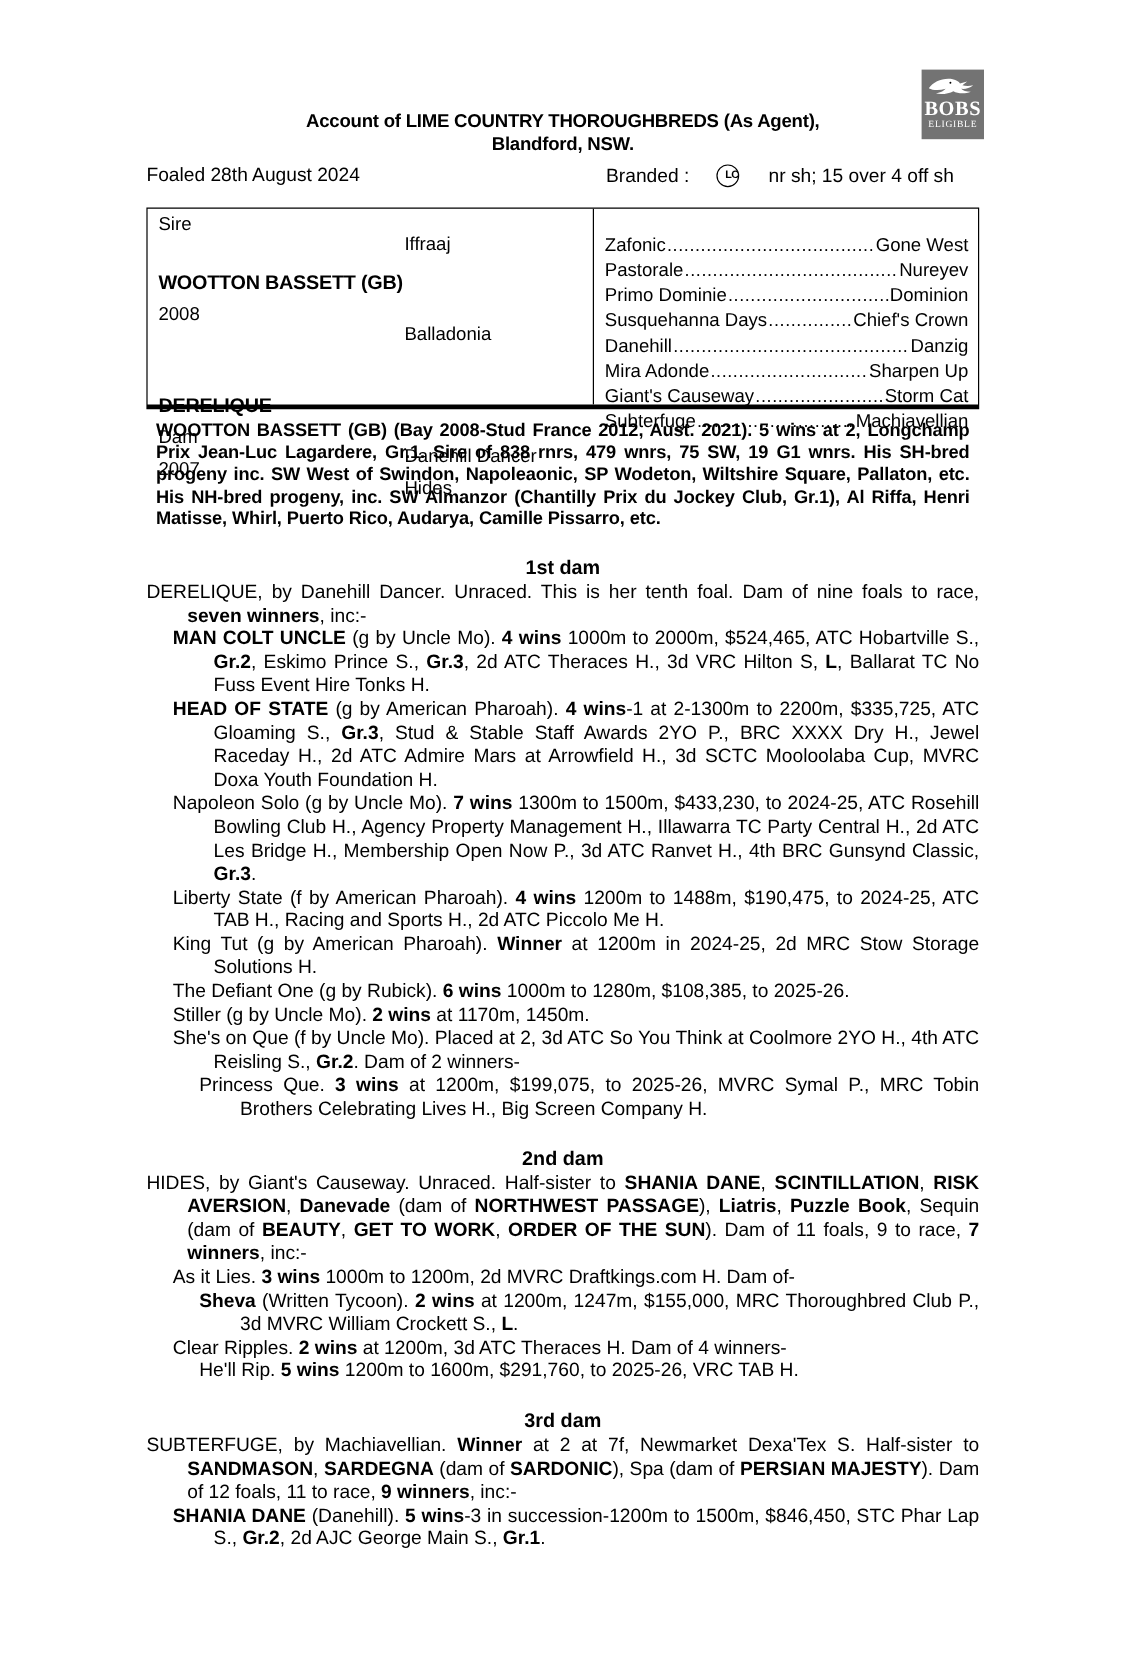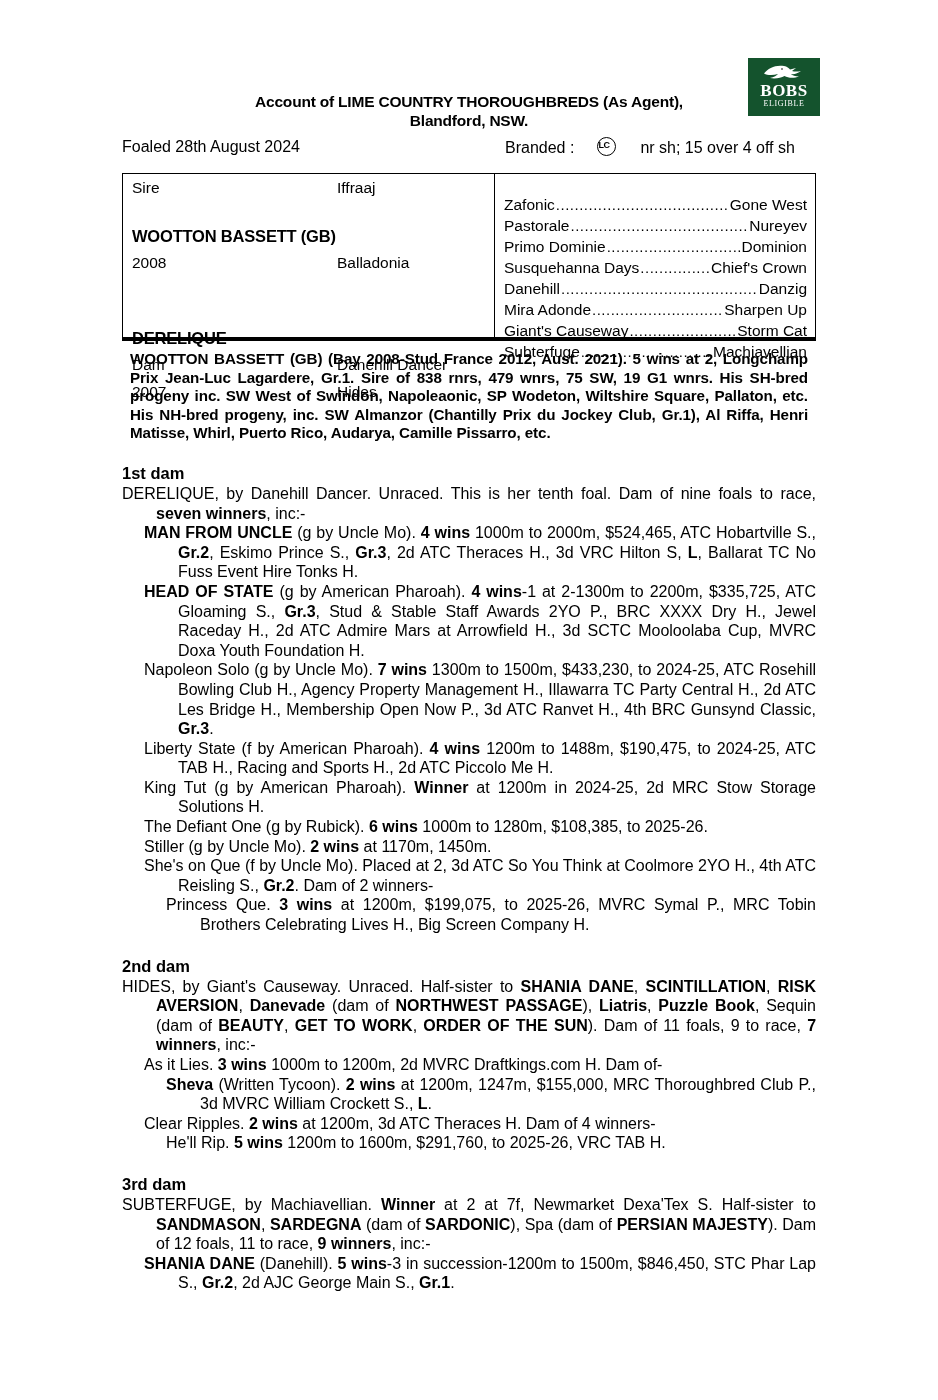--- a/index.html
+++ b/index.html
@@ -21,23 +21,23 @@
     height: 1400px;
     box-sizing: border-box;
     padding: 0 122px;
   }
 
   
   .bobs-logo {
     position: absolute;
     top: 58px;
     right: 118px;
-    width: 72px;
+    width: 52px;
     height: 58px;
-    background: #14532d;
+    background: #737373;
     display: flex;
     flex-direction: column;
     align-items: center;
     justify-content: flex-start;
     padding-top: 5px;
     box-sizing: border-box;
   }
   .bobs-horse { width: 46px; height: 18px; display:block; }
   .bobs-word {
     color: #ffffff;
@@ -120,21 +120,21 @@
   }
   .brandmark {
     display: inline-block;
     width: 17px;
     height: 17px;
     border: 1.6px solid #000;
     border-radius: 50%;
     font-size: 9px;
     font-weight: bold;
     line-height: 15px;
-    text-align: left;
+    text-align: right;
     margin: 0 4px 0 3px;
     position: relative;
     top: -1px;
     letter-spacing: -0.5px;
   }
 
   
   .ped {
     margin-top: 9px;
     border: 1.5px solid #000;
@@ -155,21 +155,21 @@
   .ped-right {
     position: absolute;
     left: 372px; top: 0; right: 0;
     height: 100%;
     box-sizing: border-box;
     padding: 5px 8px 0 9px;
     margin-top: 17px;
   }
   .pl-line { height: 27px; font-size: 15.5px; position: relative; }
   .pl-line .c1 { position: absolute; left: 0; top: 0; }
-  .pl-line .c2 { position: absolute; left: 205px; top: 0; }
+  .pl-line .c2 { position: absolute; left: 205px; top: 16px; }
   .pl-line.bold { font-weight: bold; font-size: 16.5px; letter-spacing: -0.2px; margin-top: 21px;}
   .pr-line {
     height: 21px;
     font-size: 15.5px;
     display: flex;
     align-items: baseline;
     white-space: nowrap;
   }
   .pr-line .nm { flex: 0 0 auto; }
   .pr-line .dots {
@@ -192,20 +192,21 @@
     letter-spacing: -0.1px;
     padding: 0 8px 0 8px;
   }
 
   
   .damhead {
     font-weight: bold;
     font-size: 16.5px;
     margin-top: 21px;
     margin-bottom: 1px;
+    text-align: center;
   }
   .p {
     font-size: 16px;
     line-height: 19.6px;
     text-align: justify;
     text-justify: inter-word;
   }
   .p b { font-weight: bold; }
   .lv0 { padding-left: 34px; text-indent: -34px; }
   .lv1 { padding-left: 56px; text-indent: -34px; }
@@ -315,21 +316,21 @@
           <span class="gp">Machiavellian</span>
         </div>
     </div>
   </div>
 
   <div class="siresum">WOOTTON BASSETT (GB) (Bay 2008-Stud France 2012, Aust. 2021). 5 wins at 2, Longchamp Prix Jean-Luc Lagardere, Gr.1. Sire of 838 rnrs, 479 wnrs, 75 SW, 19 G1 wnrs. His SH-bred progeny inc. SW West of Swindon, Napoleaonic, SP Wodeton, Wiltshire Square, Pallaton, etc. His NH-bred progeny, inc. SW Almanzor (Chantilly Prix du Jockey Club, Gr.1), Al Riffa, Henri Matisse, Whirl, Puerto Rico, Audarya, Camille Pissarro, etc.</div>
 
   <div id="dam-sections">
       <div class="damhead">1st dam</div>
       <div class="p lv0">DERELIQUE, by Danehill Dancer. Unraced. This is her tenth foal. Dam of nine foals to race, <b>seven winners</b>, inc:-</div>
-      <div class="p lv1"><b>MAN FROM UNCLE</b> (g by Uncle Mo). <b>4 wins</b> 1000m to 2000m, $524,465, ATC Hobartville S., <b>Gr.2</b>, Eskimo Prince S., <b>Gr.3</b>, 2d ATC Theraces H., 3d VRC Hilton S, <b>L</b>, Ballarat TC No Fuss Event Hire Tonks H.</div>
+      <div class="p lv1"><b>MAN COLT UNCLE</b> (g by Uncle Mo). <b>4 wins</b> 1000m to 2000m, $524,465, ATC Hobartville S., <b>Gr.2</b>, Eskimo Prince S., <b>Gr.3</b>, 2d ATC Theraces H., 3d VRC Hilton S, <b>L</b>, Ballarat TC No Fuss Event Hire Tonks H.</div>
       <div class="p lv1"><b>HEAD OF STATE</b> (g by American Pharoah). <b>4 wins</b>-1 at 2-1300m to 2200m, $335,725, ATC Gloaming S., <b>Gr.3</b>, Stud &amp; Stable Staff Awards 2YO P., BRC XXXX Dry H., Jewel Raceday H., 2d ATC Admire Mars at Arrowfield H., 3d SCTC Mooloolaba Cup, MVRC Doxa Youth Foundation H.</div>
       <div class="p lv1">Napoleon Solo (g by Uncle Mo). <b>7 wins</b> 1300m to 1500m, $433,230, to 2024-25, ATC Rosehill Bowling Club H., Agency Property Management H., Illawarra TC Party Central H., 2d ATC Les Bridge H., Membership Open Now P., 3d ATC Ranvet H., 4th BRC Gunsynd Classic, <b>Gr.3</b>.</div>
       <div class="p lv1">Liberty State (f by American Pharoah). <b>4 wins</b> 1200m to 1488m, $190,475, to 2024-25, ATC TAB H., Racing and Sports H., 2d ATC Piccolo Me H.</div>
       <div class="p lv1">King Tut (g by American Pharoah). <b>Winner</b> at 1200m in 2024-25, 2d MRC Stow Storage Solutions H.</div>
       <div class="p lv1">The Defiant One (g by Rubick). <b>6 wins</b> 1000m to 1280m, $108,385, to 2025-26.</div>
       <div class="p lv1">Stiller (g by Uncle Mo). <b>2 wins</b> at 1170m, 1450m.</div>
       <div class="p lv1">She's on Que (f by Uncle Mo). Placed at 2, 3d ATC So You Think at Coolmore 2YO H., 4th ATC Reisling S., <b>Gr.2</b>. Dam of 2 winners-</div>
       <div class="p lv2">Princess Que. <b>3 wins</b> at 1200m, $199,075, to 2025-26, MVRC Symal P., MRC Tobin Brothers Celebrating Lives H., Big Screen Company H.</div>
       <div class="damhead sec2">2nd dam</div>
       <div class="p lv0">HIDES, by Giant's Causeway. Unraced. Half-sister to <b>SHANIA DANE</b>, <b>SCINTILLATION</b>, <b>RISK AVERSION</b>, <b>Danevade</b> (dam of <b>NORTHWEST PASSAGE</b>), <b>Liatris</b>, <b>Puzzle Book</b>, Sequin (dam of <b>BEAUTY</b>, <b>GET TO WORK</b>, <b>ORDER OF THE SUN</b>). Dam of 11 foals, 9 to race, <b>7 winners</b>, inc:-</div>

